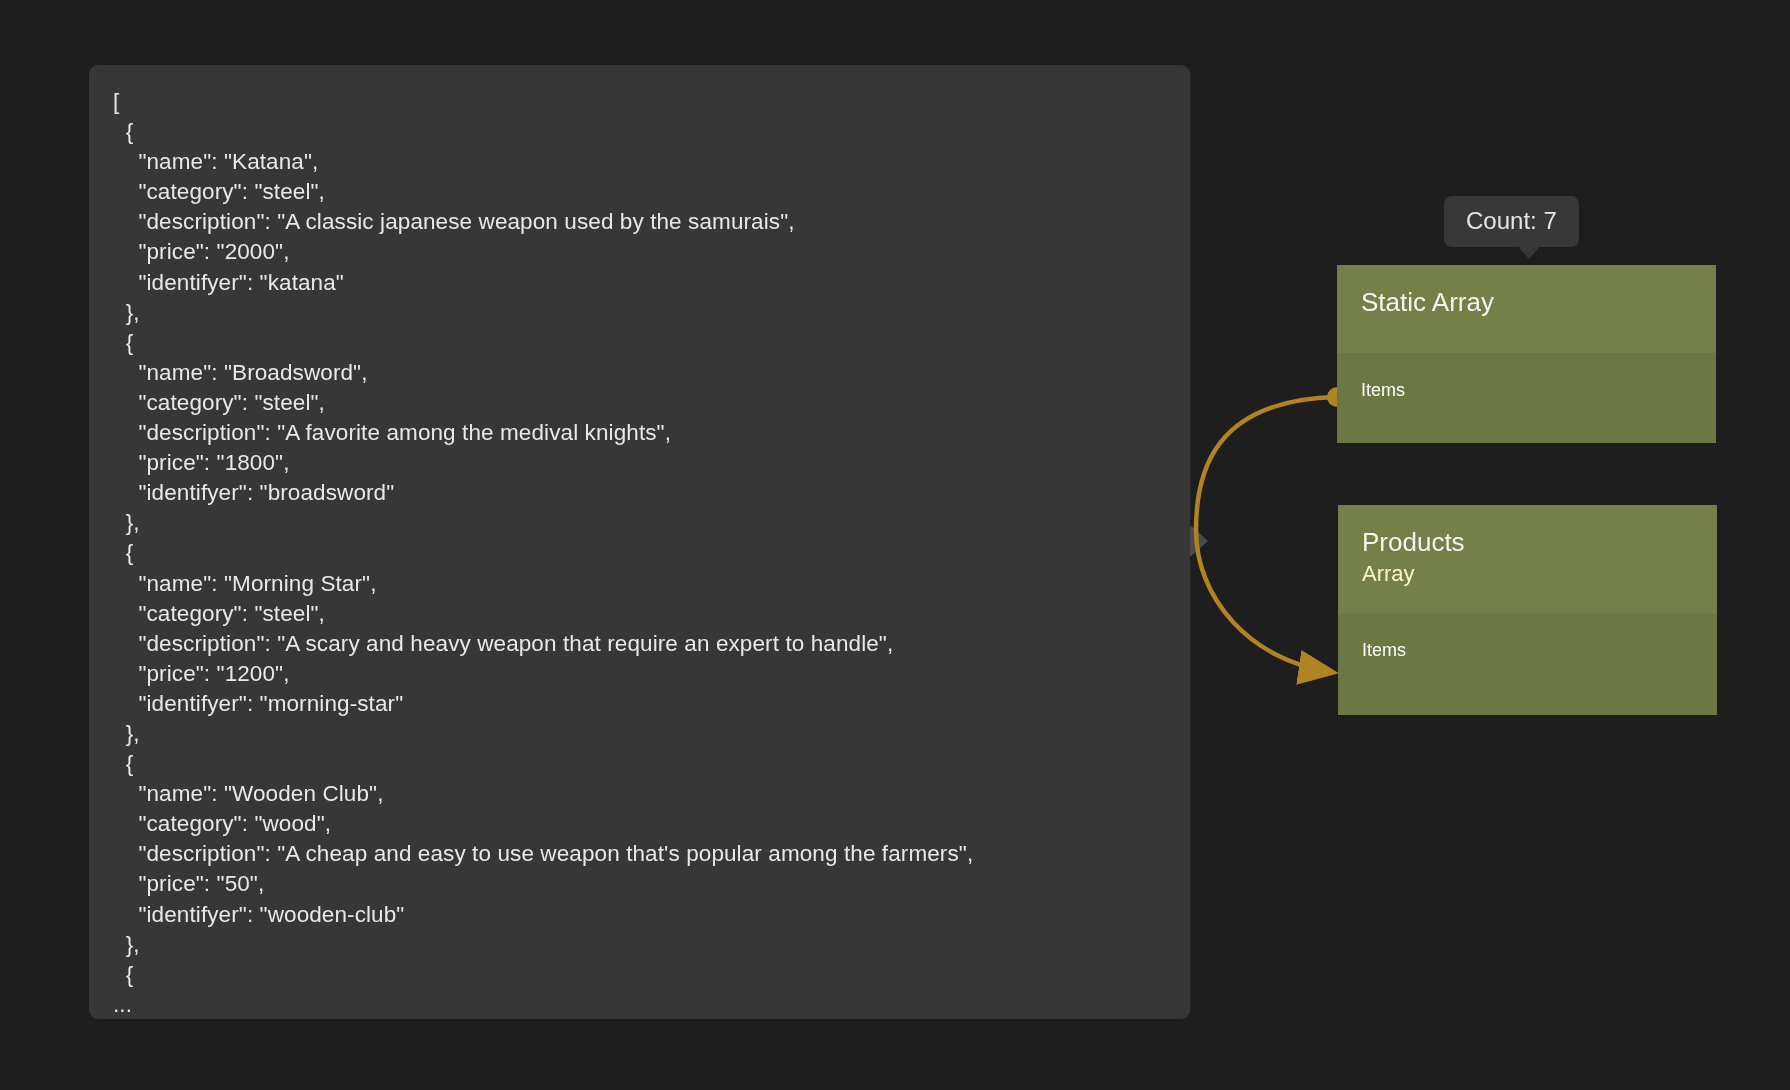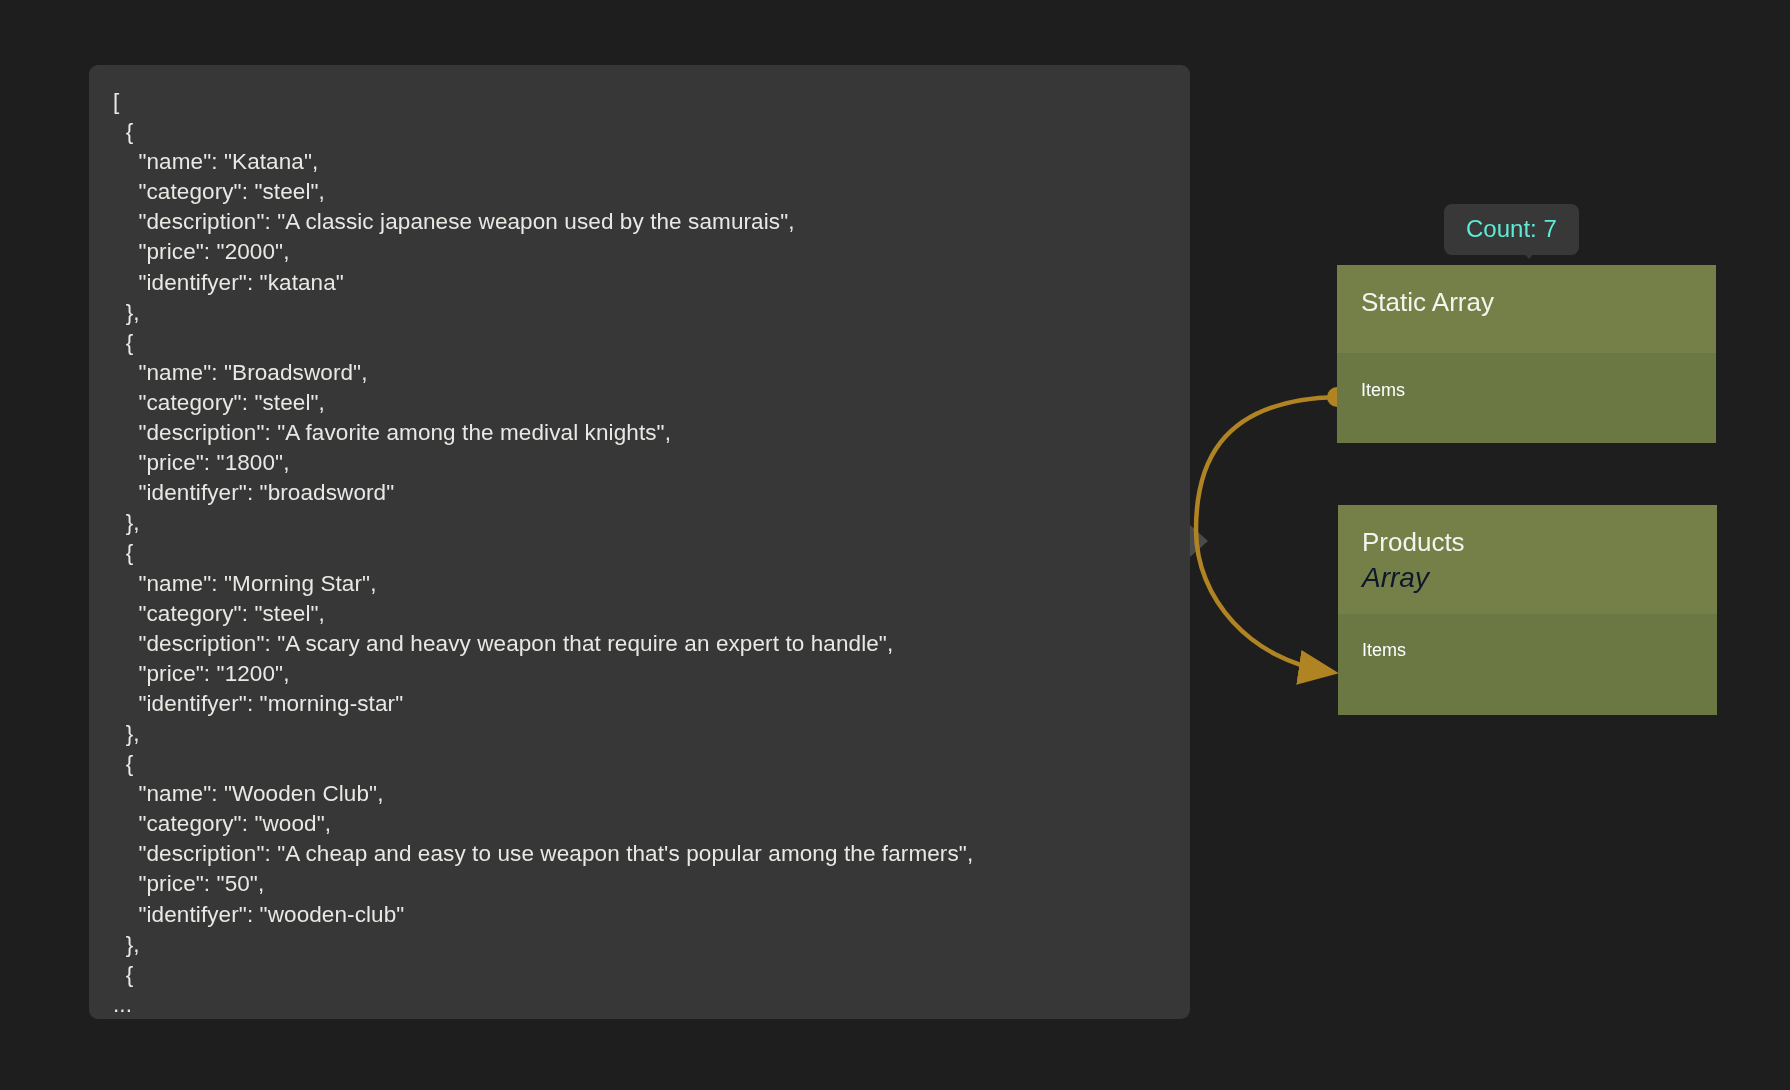--- a/index.html
+++ b/index.html
@@ -57,23 +57,23 @@
     left: 0; top: 0;
     width: 1790px;
     height: 1090px;
     pointer-events: none;
   }
 
   
   #count-tooltip {
     position: absolute;
     left: 1444px;
-    top: 204px;
+    top: 196px;
     background: #383838;
-    color: #5eead4;
+    color: #e5e5e5;
     font-size: 24px;
     line-height: 1;
     padding: 13px 22px 14px 22px;
     border-radius: 8px;
     white-space: nowrap;
   }
   #count-tooltip-arrow {
     position: absolute;
     left: 1516px;
     top: 244px;
@@ -95,25 +95,24 @@
     padding: 22px 24px 22px 24px;
   }
 
   .node-title {
     font-size: 26px;
     color: #f4f4ef;
     line-height: 1.18;
   }
 
   .node-subtitle {
-    font-size: 28px;
-    color: #0f172a;
+    font-size: 22px;
+    color: #fef9c3;
     line-height: 1.3;
     margin-top: 2px;
-    font-style: italic;
   }
 
   .node-body {
     background: #6b7844;
     padding: 0;
   }
 
   .node-row {
     font-size: 18px;
     color: #ffffff;

